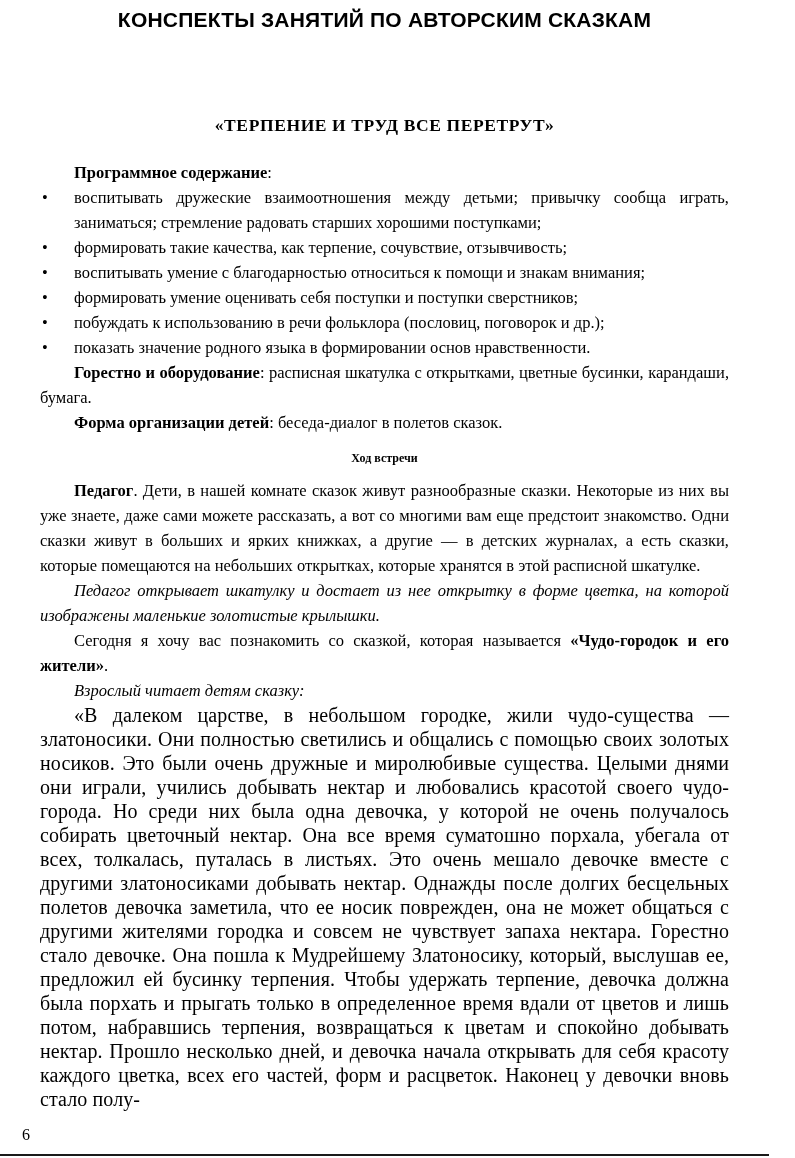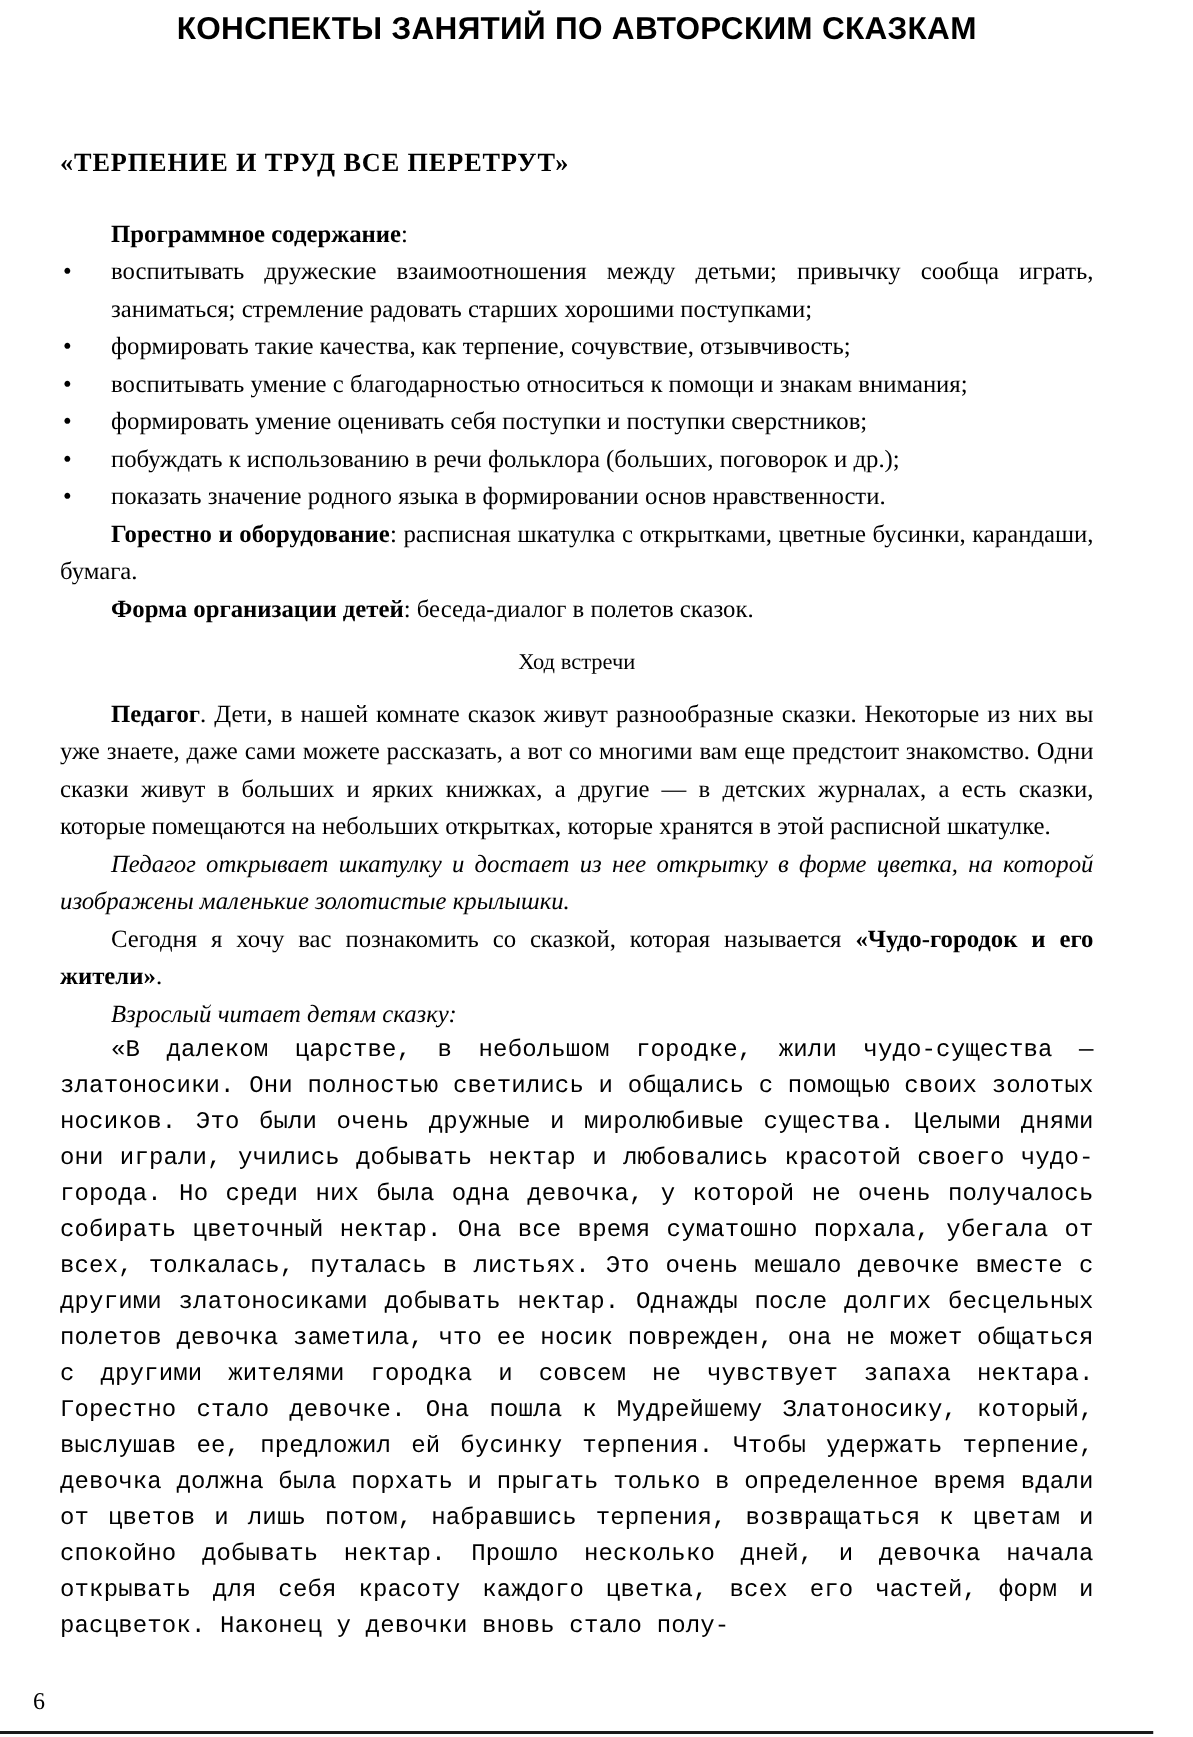--- a/index.html
+++ b/index.html
@@ -17,49 +17,49 @@
   .doc-header {
     font-family: "Liberation Sans", "DejaVu Sans", sans-serif;
     font-weight: 700;
     font-size: 21px;
     text-align: center;
     letter-spacing: 0.2px;
   }
   .lesson-title {
     font-size: 17.5px;
     font-weight: 700;
-    text-align: left;
+    text-align: center;
     letter-spacing: 0.6px;
-    margin-top: 66px;
+    margin-top: 83px;
     margin-bottom: 24px;
   }
   .para {
     font-size: 16.5px;
     line-height: 25px;
     text-align: justify;
   }
   .indent { text-indent: 34px; }
   .italic { font-style: italic; }
   .bullet-list { margin: 0; }
   .bullet-item {
     display: flex;
     font-size: 16.5px;
     line-height: 25px;
   }
   .marker { flex: 0 0 34px; padding-left: 2px; }
   .btext { flex: 1; text-align: justify; }
   .section-title {
-    font-size: 15px;
-    font-weight: 400;
+    font-size: 12px;
+    font-weight: 700;
     text-align: center;
     margin: 16px 0 12px 0;
   }
   .story {
-    font-family: Liberation Mono, monospace;
-    font-size: 16px;
+    font-family: Liberation Serif, serif;
+    font-size: 20px;
     line-height: 24px;
     text-align: justify;
     text-indent: 34px;
     letter-spacing: 0.1px;
   }
   .page-number {
     position: absolute;
     left: 22px;
     bottom: 14px;
     font-size: 16px;
@@ -96,21 +96,21 @@
     <div class="bullet-item">
       <span class="marker">•</span>
       <span class="btext">воспитывать умение с благодарностью относиться к помощи и знакам внимания;</span>
     </div>
     <div class="bullet-item">
       <span class="marker">•</span>
       <span class="btext">формировать умение оценивать себя поступки и поступки сверстников;</span>
     </div>
     <div class="bullet-item">
       <span class="marker">•</span>
-      <span class="btext">побуждать к использованию в речи фольклора (больших, поговорок и др.);</span>
+      <span class="btext">побуждать к использованию в речи фольклора (пословиц, поговорок и др.);</span>
     </div>
     <div class="bullet-item">
       <span class="marker">•</span>
       <span class="btext">показать значение родного языка в формировании основ нравственности.</span>
     </div>
   </div>
 
   <p class="para indent"><b>Горестно и оборудование</b><span>: расписная шкатулка с открытками, цветные бусинки, карандаши, бумага.</span></p>
 
   <p class="para indent"><b>Форма организации детей</b><span>: беседа-диалог в полетов сказок.</span></p>

